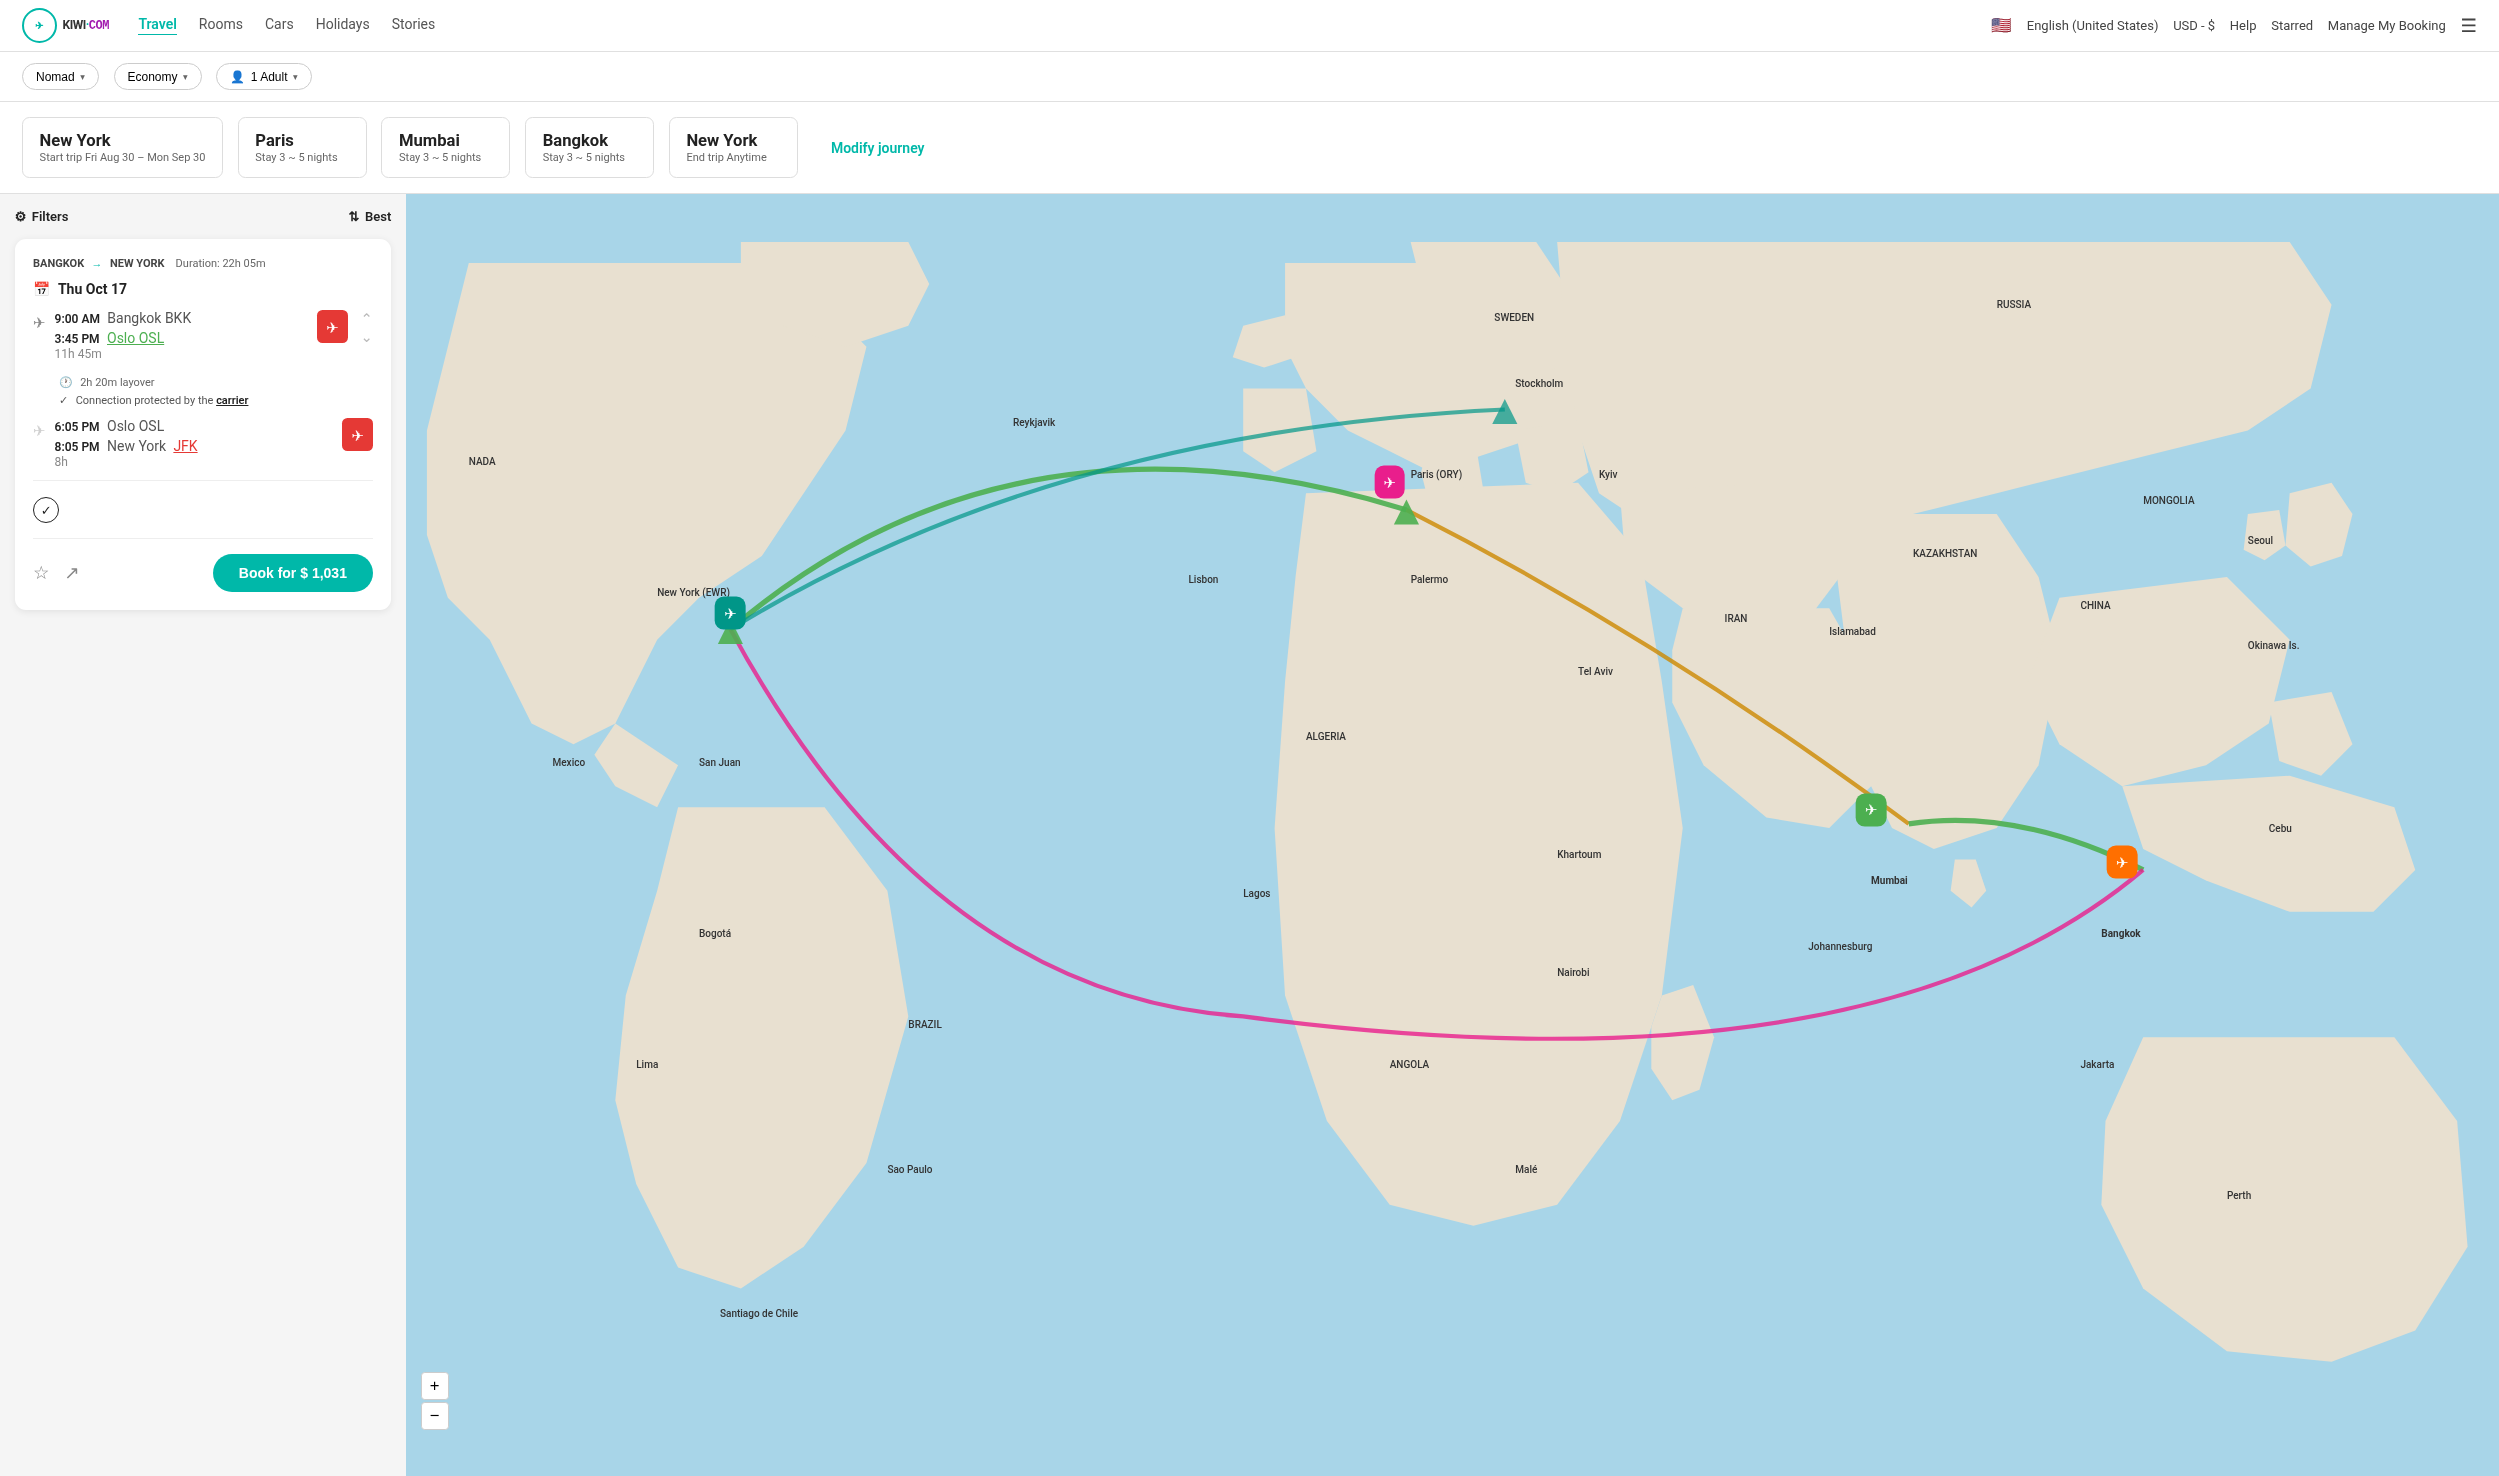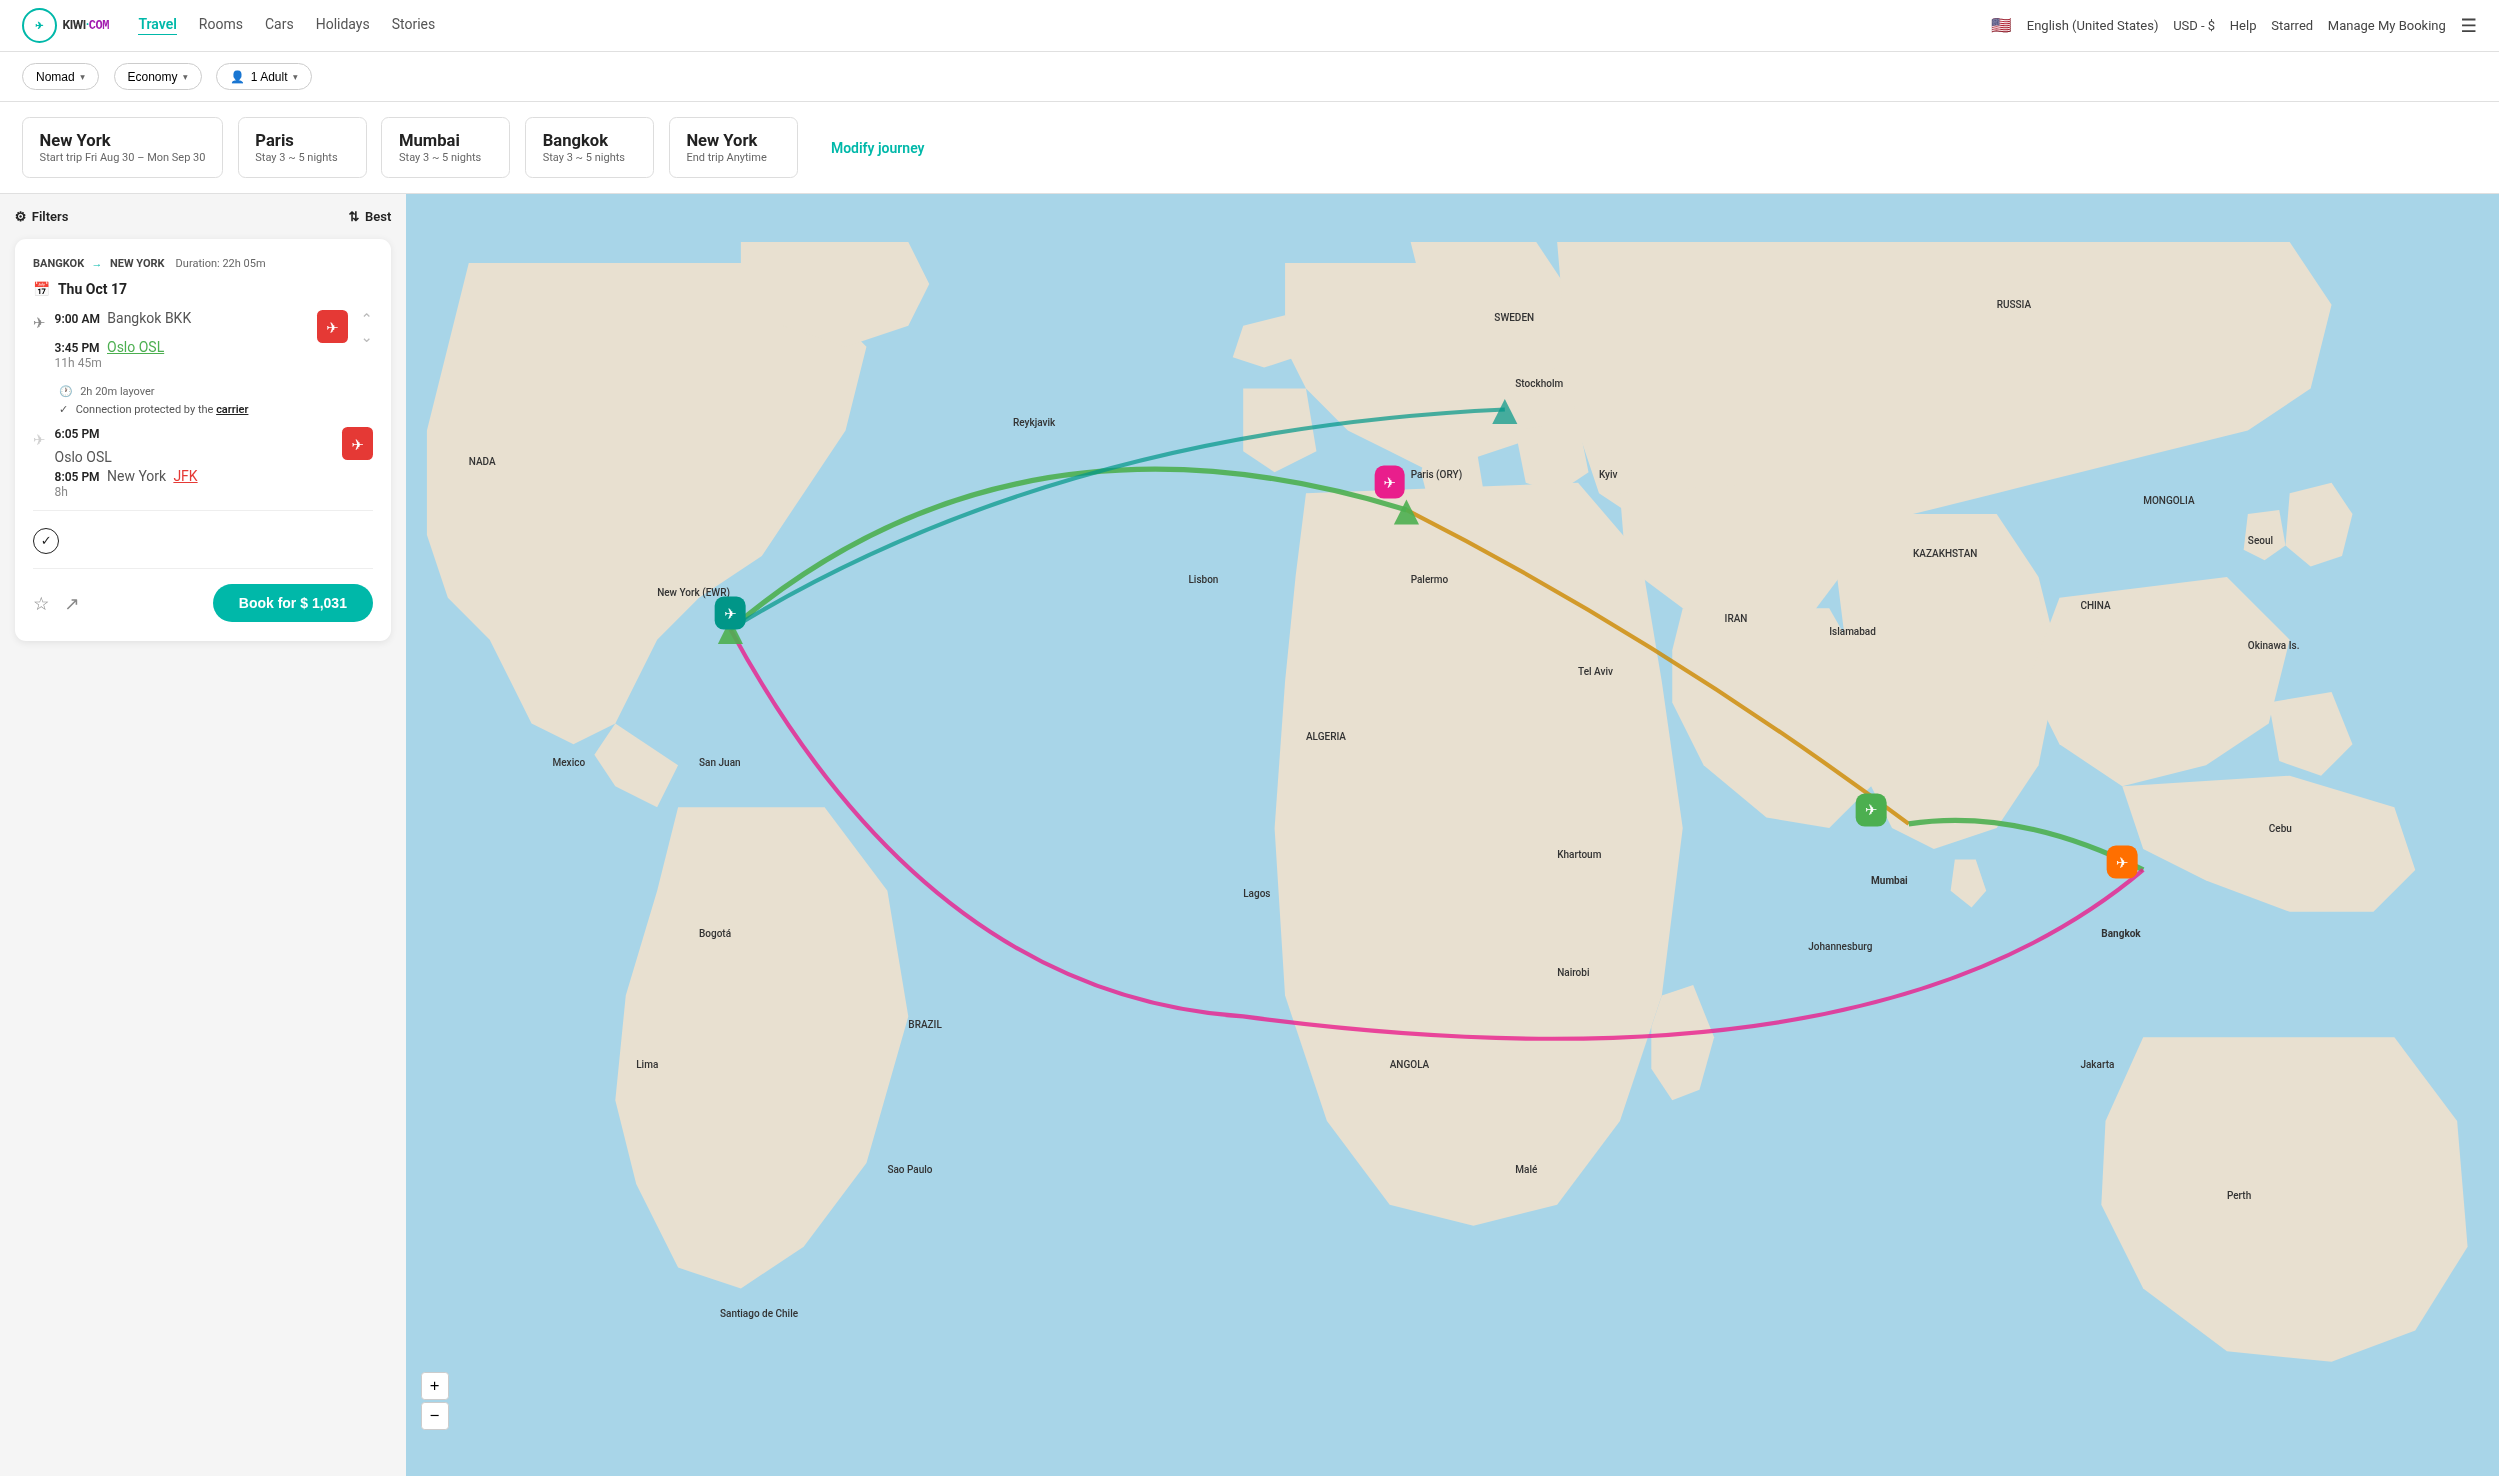--- a/index.html
+++ b/index.html
@@ -197,21 +197,21 @@
         <span>Thu Oct 17</span>
       </div>
 
       <div class="flight-segment">
         <span class="plane-icon">✈</span>
         <div style="flex:1;">
           <div style="display:flex; gap:7.4px; align-items:baseline;">
             <span class="segment-time">9:00 AM</span>
             <span class="segment-city">Bangkok BKK</span>
           </div>
-          <div style="display:flex; gap:7.4px; align-items:baseline; margin-top:13px;">
+          <div style="display:flex; gap:7.4px; align-items:baseline; margin-top:4px;">
             <span class="segment-time">3:45 PM</span>
             <span class="segment-city">
               <span style="color:#4caf50; text-decoration:underline;">Oslo OSL</span>
             </span>
           </div>
           <div class="segment-duration">11h 45m</div>
         </div>
         <div class="airline-badge">
           <span class="plane-icon" style="color:#fff;">✈</span>
         </div>
@@ -229,21 +229,21 @@
         <span>✓</span>
         <span>
           <span>Connection protected by the</span>
           <a>carrier</a>
         </span>
       </div>
 
       <div class="flight-segment">
         <span class="plane-icon" style="opacity:0.4;">✈</span>
         <div style="flex:1;">
-          <div style="display:flex; gap:7.4px; align-items:baseline;flex-direction:column;">
+          <div style="display:flex; gap:7.4px; align-items:baseline;">
             <span class="segment-time">6:05 PM</span>
             <span class="segment-city">Oslo OSL</span>
           </div>
           <div style="display:flex; gap:7.4px; align-items:baseline; margin-top:3.7px;">
             <span class="segment-time">8:05 PM</span>
             <span class="segment-city">
               <span>New York</span>
               <span style="color:#e53935;text-decoration:underline;margin-left:3.7px;">JFK</span>
             </span>
           </div>

